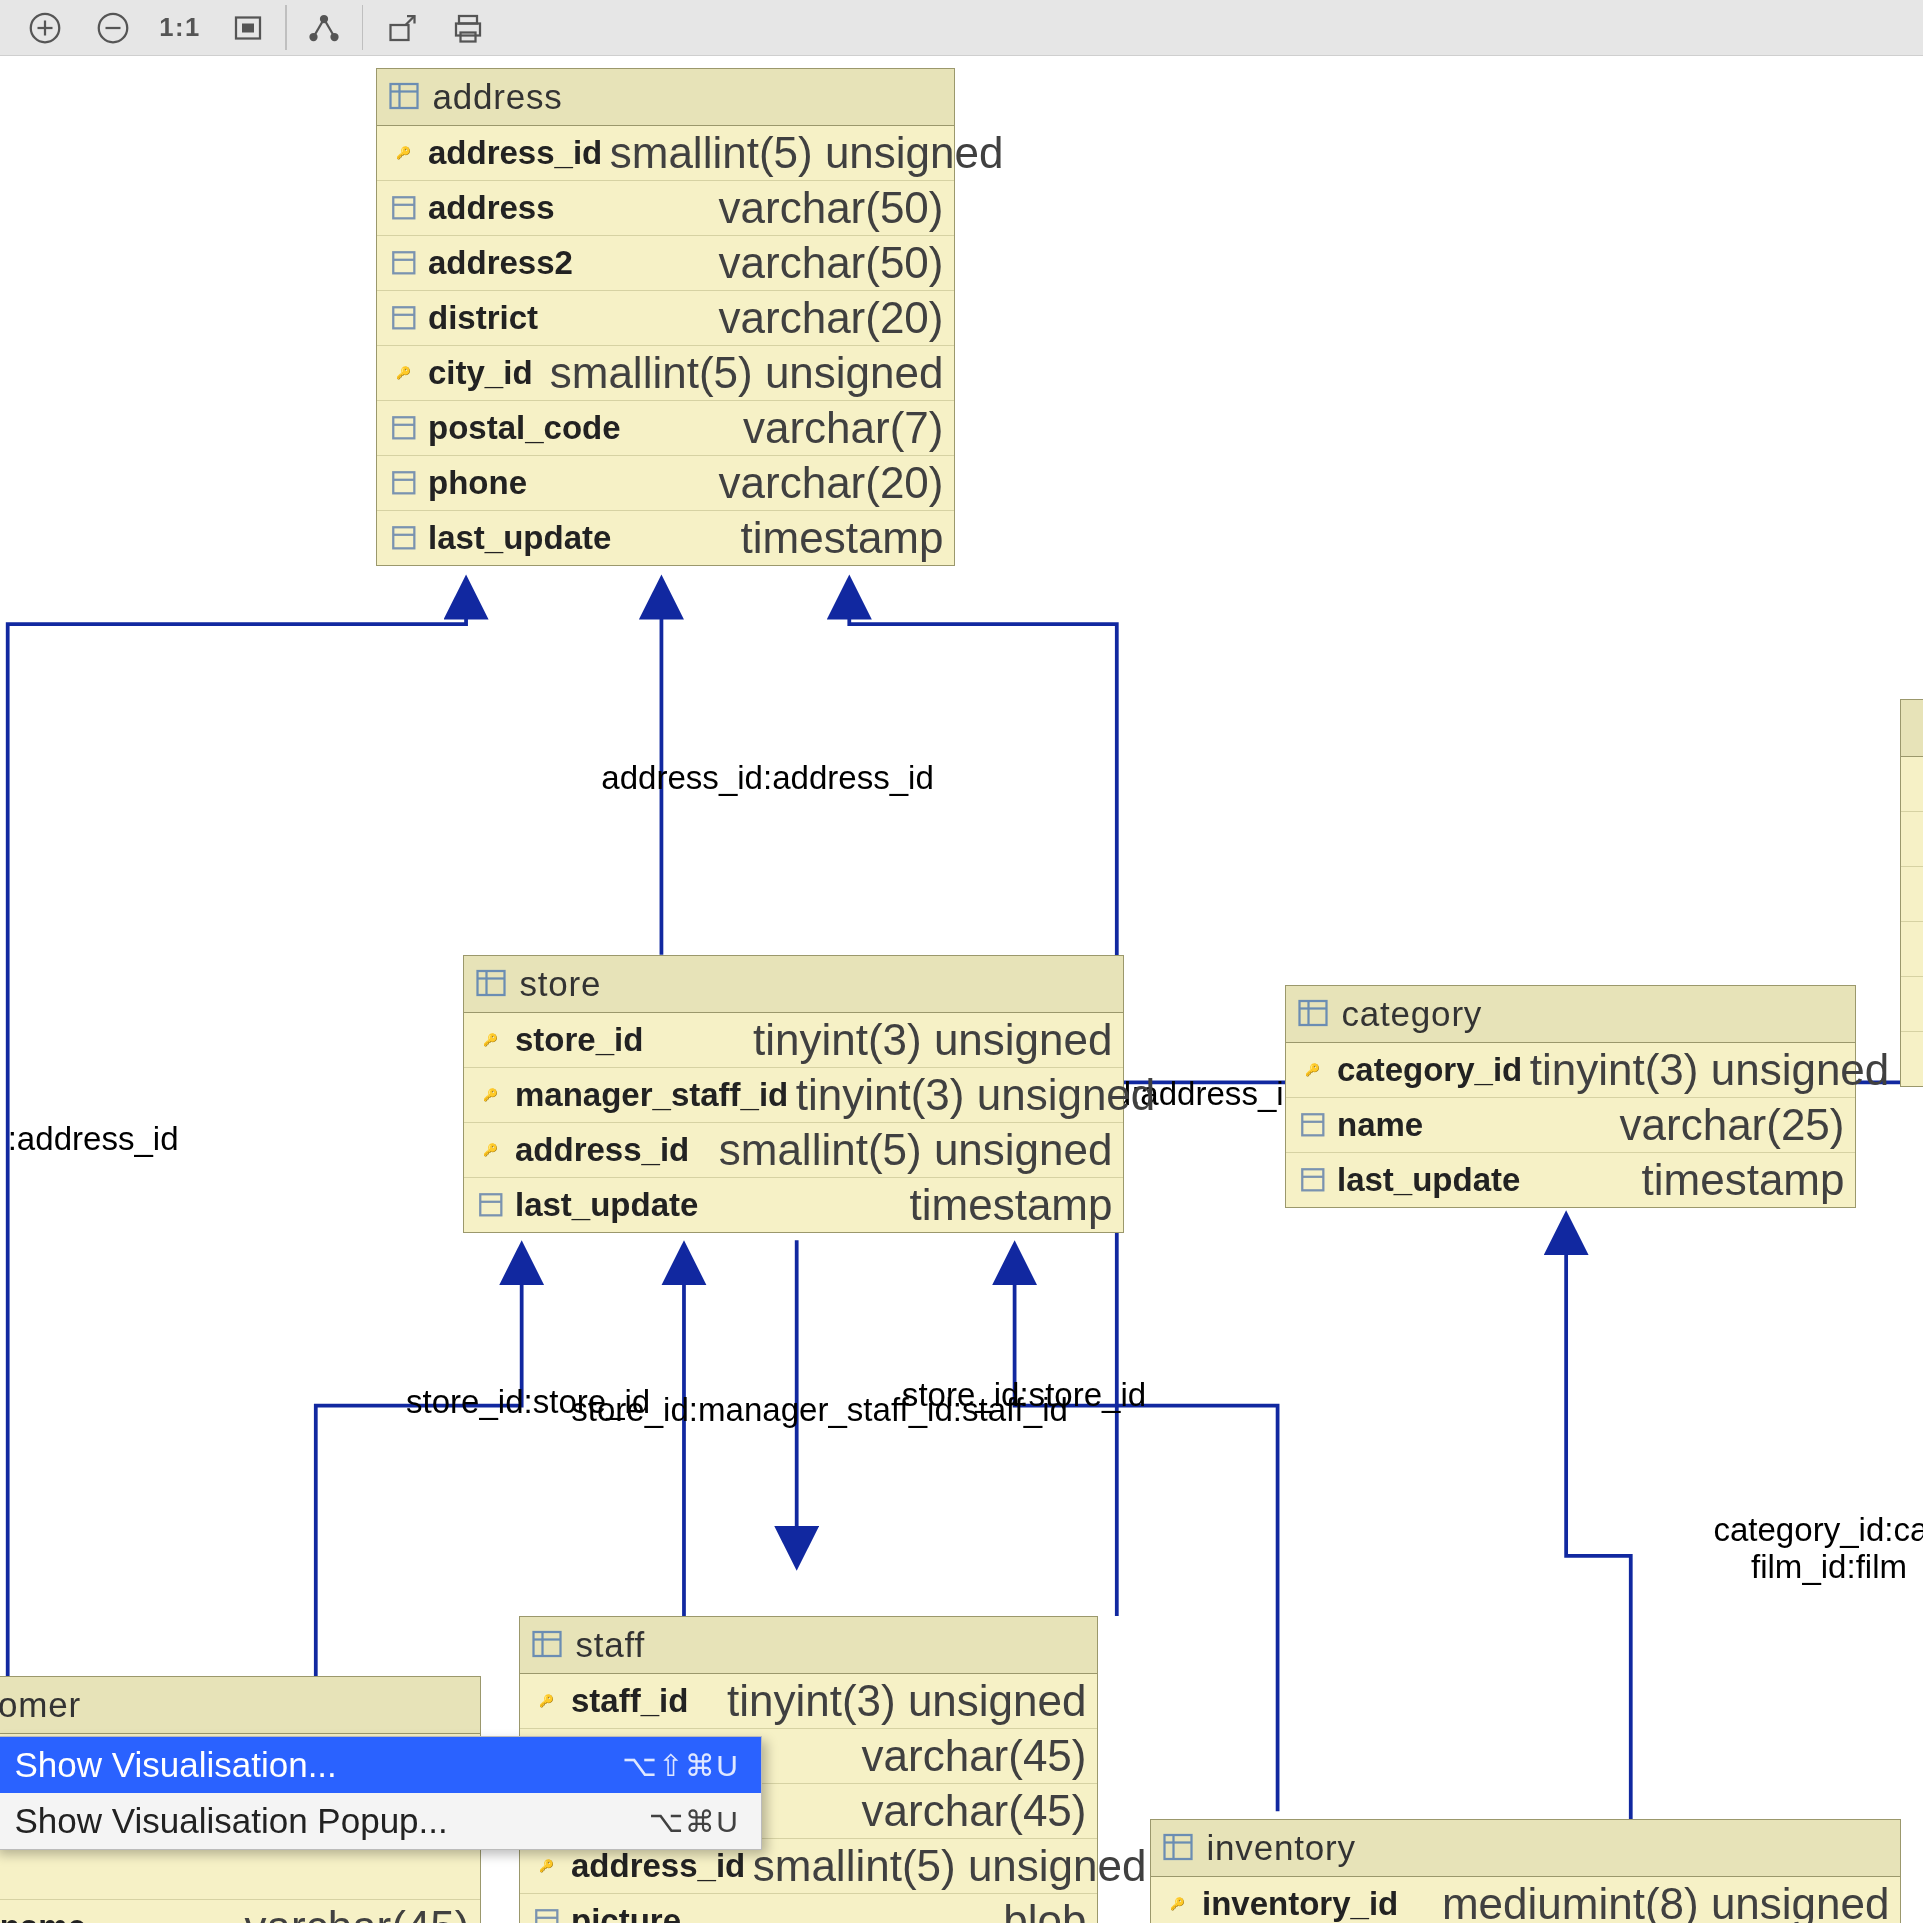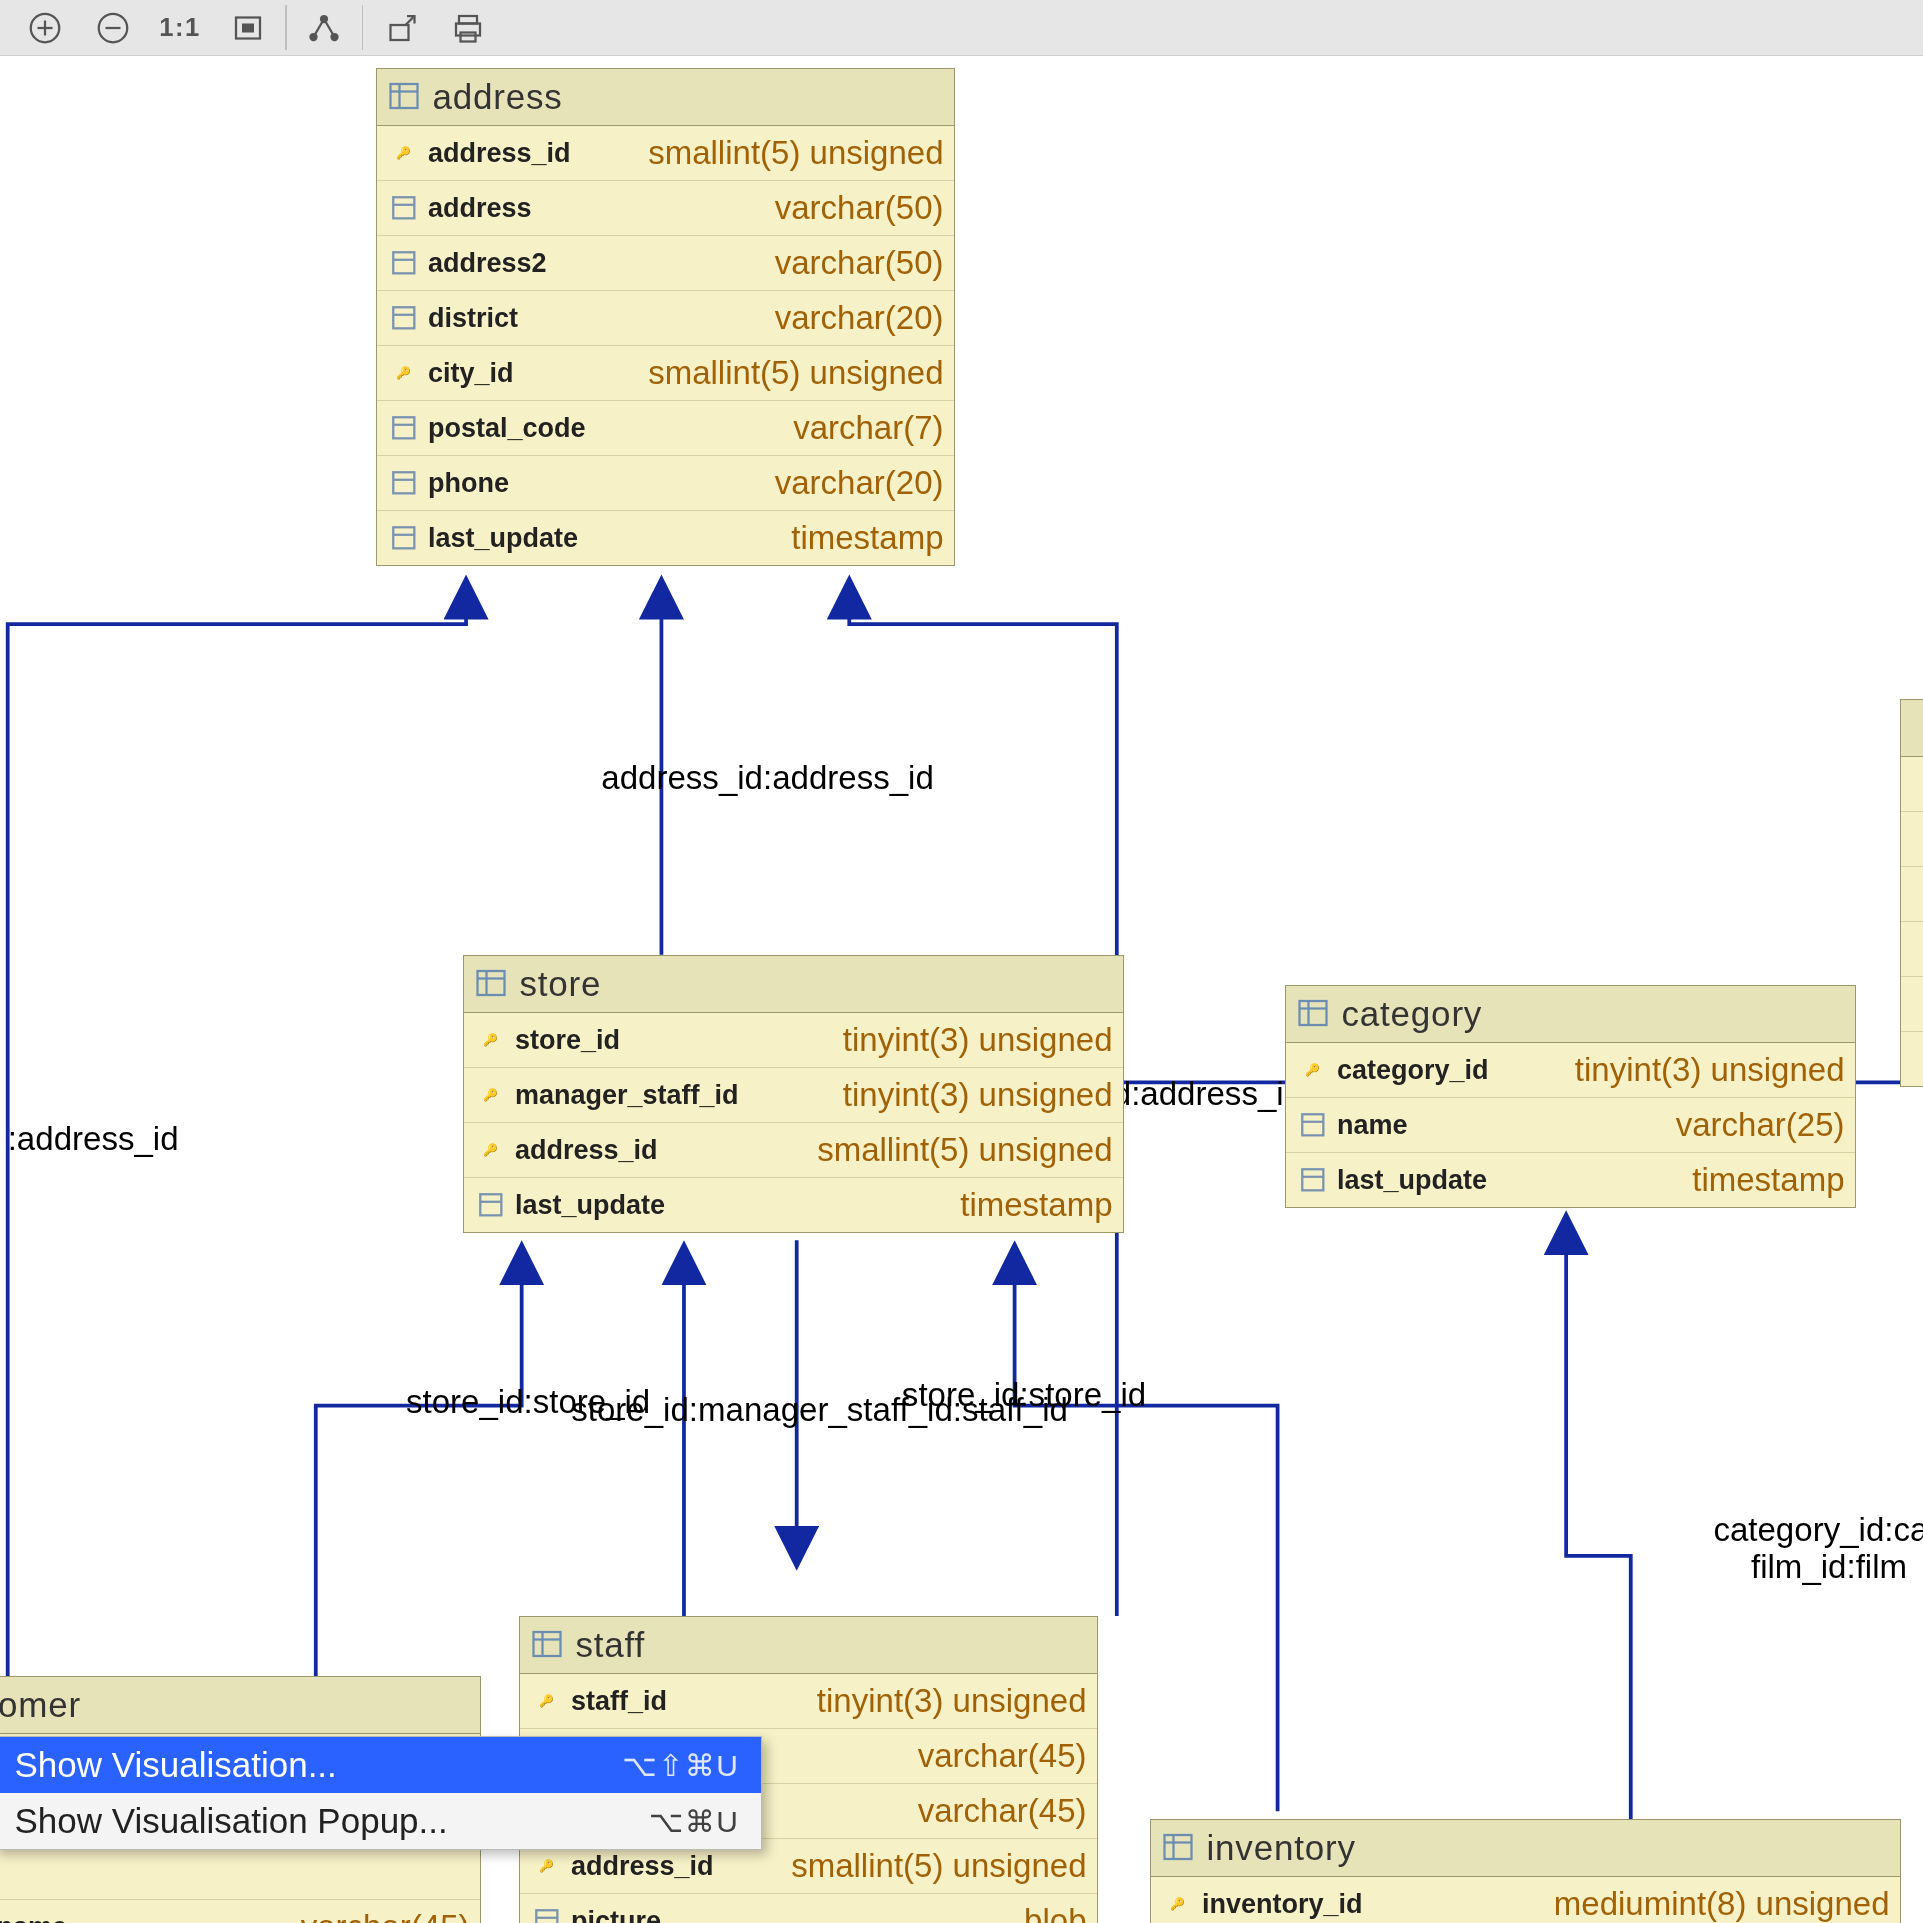--- a/index.html
+++ b/index.html
@@ -15,22 +15,22 @@
   .relabel{font-family:inherit;font-size:44px;fill:#000}
   
   .entity{position:absolute;background:#f6f1c6;border:1.5px solid #9b986c;box-sizing:border-box}
   .entity .hdr{height:56px;border-bottom:1.5px solid #9b986c;background:#e7e3b8;display:flex;align-items:center;padding:0 12px}
   .entity .hdr .ticon{margin-right:13.5px}
   .entity .hdr .tname{font-size:35px;color:#333;letter-spacing:0.8px}
   .entity .row{height:54px;border-bottom:0.8px solid #d6d2a3;display:flex;align-items:center;padding:0 10.5px;justify-content:space-between}
   .entity .row:last-child{border-bottom:none}
   .entity .row .lft{display:flex;align-items:center}
   .entity .row .cicon{width:33px;display:flex;justify-content:center;margin-right:7.5px}
-  .entity .row .cname{font-size:27px;font-weight:700;color:#222}
-  .entity .row .ctype{font-size:33px;color:#a16207;white-space:nowrap;padding-left:7.5px}
+  .entity .row .cname{font-size:33px;font-weight:700;color:#222}
+  .entity .row .ctype{font-size:44px;color:#404040;white-space:nowrap;padding-left:7.5px}
   
   .ic{display:inline-block}
   .ic-tbl svg{width:30px;height:30px}
   .ic-col svg{width:25.6px;height:25.6px}
   
   .ctxmenu{position:absolute;background:#f4f4f4;border:0.8px solid #bbb;box-shadow:4.5px 4.5px 10.5px rgba(0,0,0,.25)}
   .ctxmenu .mi{height:56px;display:flex;align-items:center;justify-content:space-between;padding:0 21px;font-size:35px;color:#222;white-space:nowrap}
   .ctxmenu .mi.sel{background:#2a62ff;color:#fff}
   .ctxmenu .mi .sc{font-size:30px;opacity:.85;margin-left:45px;letter-spacing:1.5px}
 </style>

